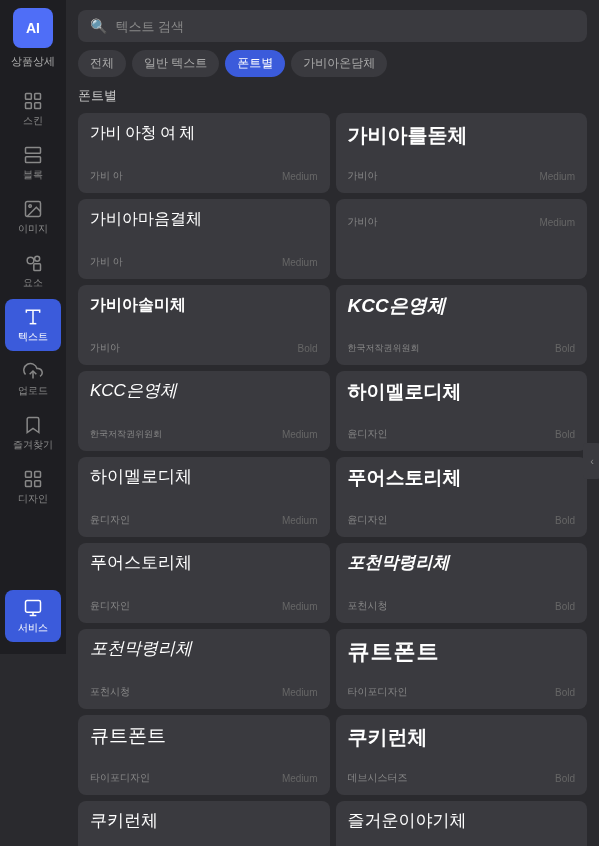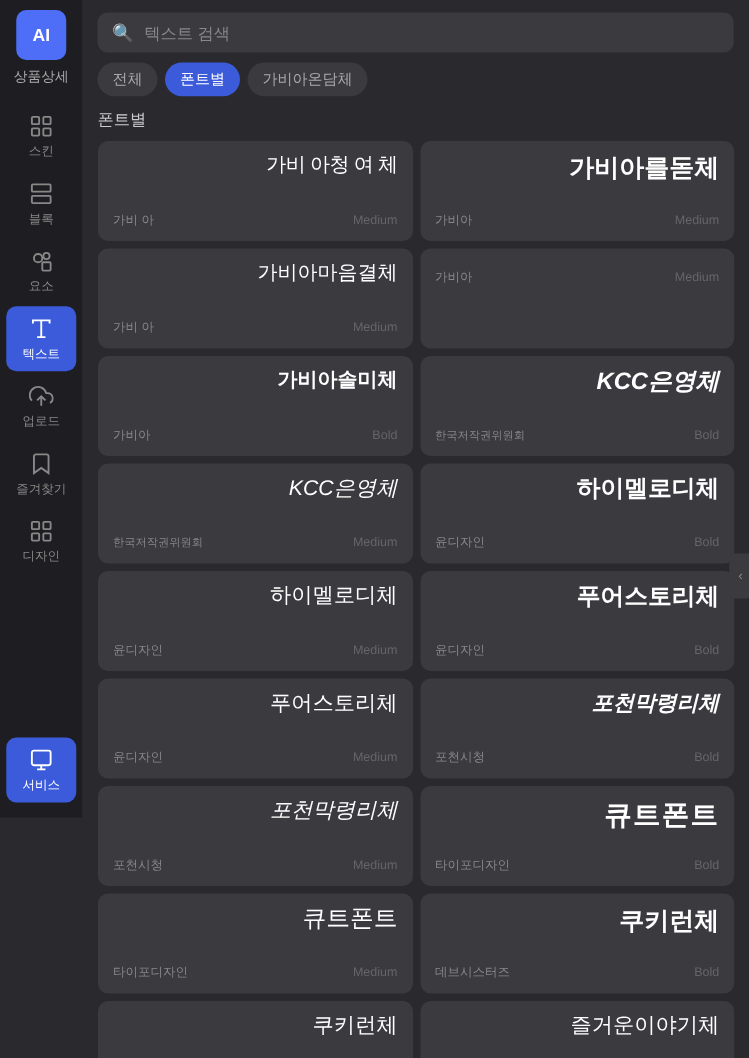--- a/index.html
+++ b/index.html
@@ -165,21 +165,20 @@
     .font-card {
       background: #3a3a3f;
       border-radius: 8px;
       padding: 10px 12px;
       cursor: pointer;
       min-height: 80px;
       display: flex;
       flex-direction: column;
       justify-content: space-between;
       position: relative;
-      text-align: right;
     }
 
     .font-preview {
       color: white;
       line-height: 1.2;
     }
 
     .font-meta {
       display: flex;
       justify-content: space-between;
@@ -215,20 +214,28 @@
   </div>
 
   <div class="sidebar-item">
     <svg viewBox="0 0 24 24" fill="none" stroke="currentColor" stroke-width="1.8">
       <rect x="3" y="3" width="18" height="7" rx="1"></rect>
         <rect x="3" y="14" width="18" height="7" rx="1"></rect>
     </svg>
     <span class="sidebar-item-label">블록</span>
   </div>
 
+  <div class="sidebar-item">
+    <svg viewBox="0 0 24 24" fill="none" stroke="currentColor" stroke-width="1.8">
+      <rect x="3" y="3" width="18" height="18" rx="2"></rect>
+        <circle cx="8.5" cy="8.5" r="1.5"></circle>
+        <polyline points="21,15 16,10 5,21"></polyline>
+    </svg>
+    <span class="sidebar-item-label">이미지</span>
+  </div>
 
   <div class="sidebar-item">
     <svg viewBox="0 0 24 24" fill="none" stroke="currentColor" stroke-width="1.8">
       <circle cx="9" cy="9" r="4"></circle>
         <rect x="13" y="13" width="8" height="8" rx="1"></rect>
         <circle cx="17" cy="7" r="3"></circle>
     </svg>
     <span class="sidebar-item-label">요소</span>
   </div>
 
@@ -281,20 +288,21 @@
 
 <div class="main">
 
   <div class="search-bar">
     <span class="search-icon-wrap">🔍</span>
     <input class="search-input" type="text" placeholder="텍스트 검색" style="">
   </div>
 
   <div class="filter-tabs">
     <button class="filter-tab">전체</button>
+    <button class="filter-tab">일반 텍스트</button>
     <button class="filter-tab active">폰트별</button>
     <button class="filter-tab">가비아온담체</button>
   </div>
 
   <div class="section-title">폰트별</div>
 
   <div class="font-grid" style="position:relative;">
 
     <div class="font-card">
       <div class="font-preview" style="font-size:16px; letter-spacing:-0.5px;">가비 아청 여 체</div>

